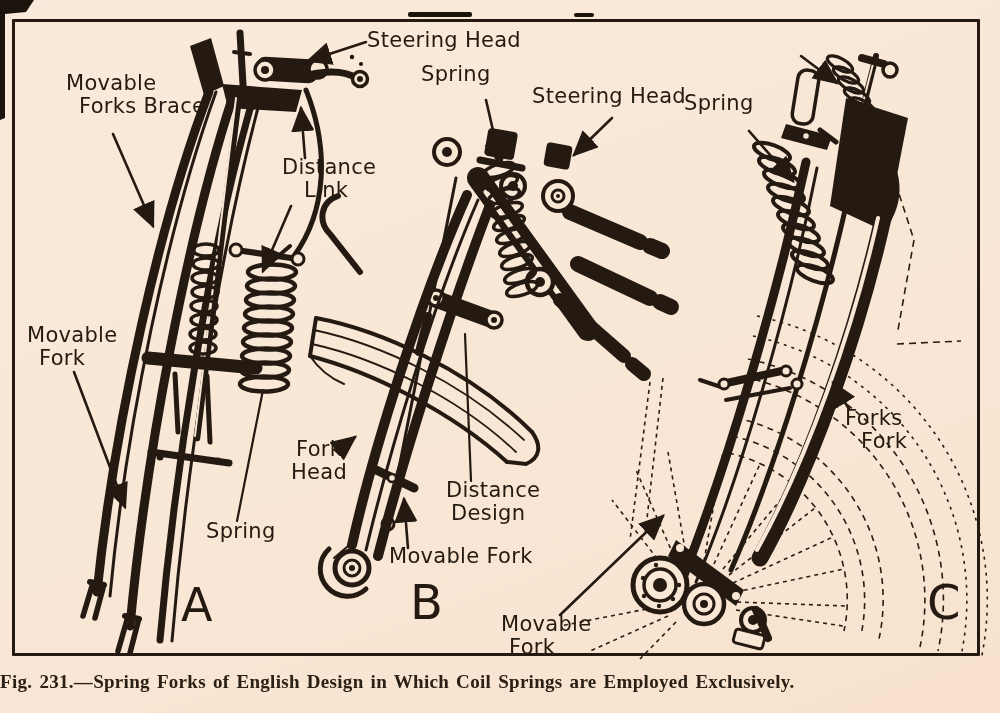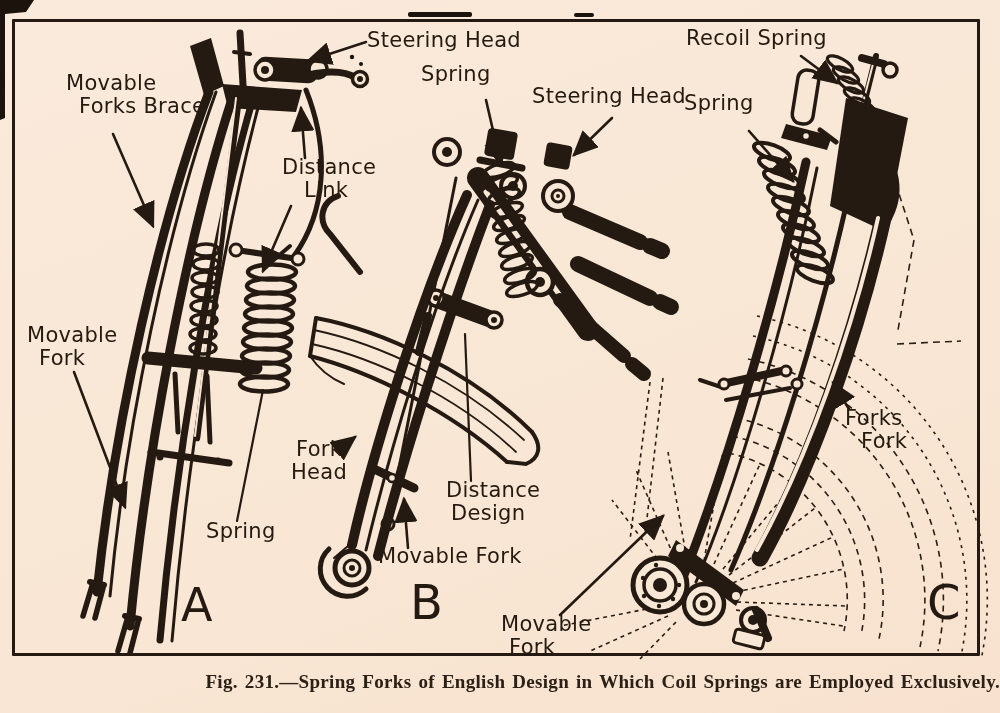--- a/index.html
+++ b/index.html
@@ -16,21 +16,21 @@
   .lbl{
     position:absolute;font-weight:400;font-size:21px;line-height:23px;
     letter-spacing:.3px;color:#241a10;white-space:nowrap;
   }
   .lbl .l2{display:block;}
   .fig-letter{
     position:absolute;font-family:"DejaVu Sans",sans-serif;font-weight:400;
     font-size:46px;color:#241a12;line-height:1;
   }
   .caption{
-    position:absolute;left:0;top:671px;width:1000px;text-align:right;
+    position:absolute;left:0;top:671px;width:1000px;text-align:left;
     font-family:"Liberation Serif",serif;font-weight:700;font-size:19px;
     letter-spacing:.3px;word-spacing:2px;color:#2b2015;
   }
 </style>
 </head>
 <body>
 
 <div class="page">
 
   <div class="plate-border"></div>
@@ -335,23 +335,22 @@
   <div class="lbl" style="left:421px;top:63px">Spring</div>
   <div class="lbl" style="left:532px;top:85px">Steering Head</div>
   <div class="lbl" style="left:296px;top:438px">
     <span class="l2">Fork</span>
     <span class="l2" style="margin-left:-5px">Head</span>
   </div>
   <div class="lbl" style="left:446px;top:479px">
     <span class="l2">Distance</span>
     <span class="l2" style="margin-left:5px">Design</span>
   </div>
-  <div class="lbl" style="left:378px;top:545px">Movable Fork</div>
-
-  <div class="lbl" style="left:686px;top:27px">Recoil Spring</div>
+  <div class="lbl" style="left:389px;top:545px">Movable Fork</div>
+
   <div class="lbl" style="left:675px;top:92px">
     <span class="l2" style="margin-left:9px">Spring</span>
   </div>
   <div class="lbl" style="left:845px;top:407px">
     <span class="l2">Forks</span>
     <span class="l2" style="margin-left:16px">Fork</span>
   </div>
   <div class="lbl" style="left:501px;top:613px">
     <span class="l2">Movable</span>
     <span class="l2" style="margin-left:8px">Fork</span>

